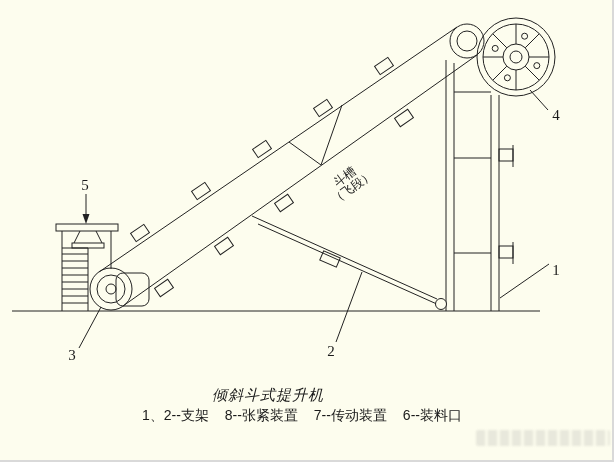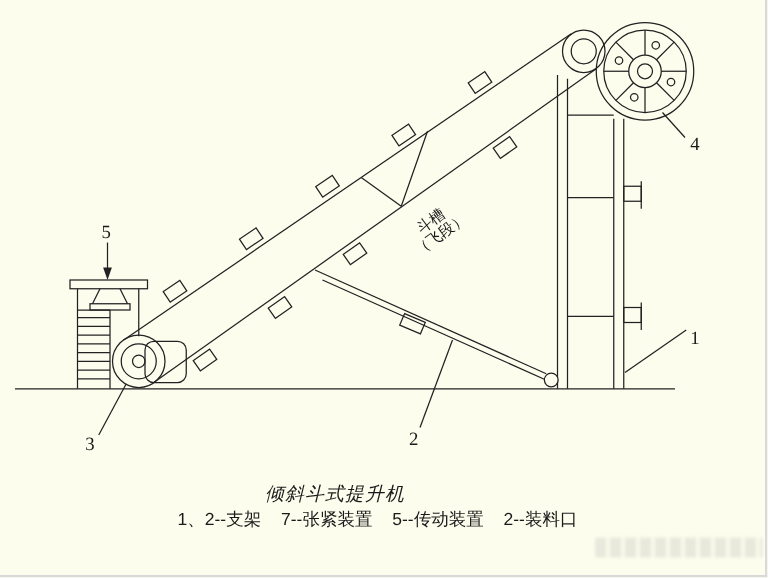--- a/index.html
+++ b/index.html
@@ -177,19 +177,19 @@
 
     <g transform="translate(347,180) rotate(-36)">
       <text class="small" x="0" y="0" text-anchor="middle">斗槽</text>
       <text class="small" x="0" y="13" text-anchor="middle">（飞段）</text>
     </g>
   </svg>
 
   <div class="caption">倾斜斗式提升机</div>
   <div class="legend">
     <span>1、2--支架</span>
-    <span>7--张紧装置</span>
-    <span>5--传动装置</span>
-    <span>2--装料口</span>
+    <span>8--张紧装置</span>
+    <span>7--传动装置</span>
+    <span>6--装料口</span>
   </div>
 
   <div class="watermark"></div>
 </div>
 
 </body></html>

